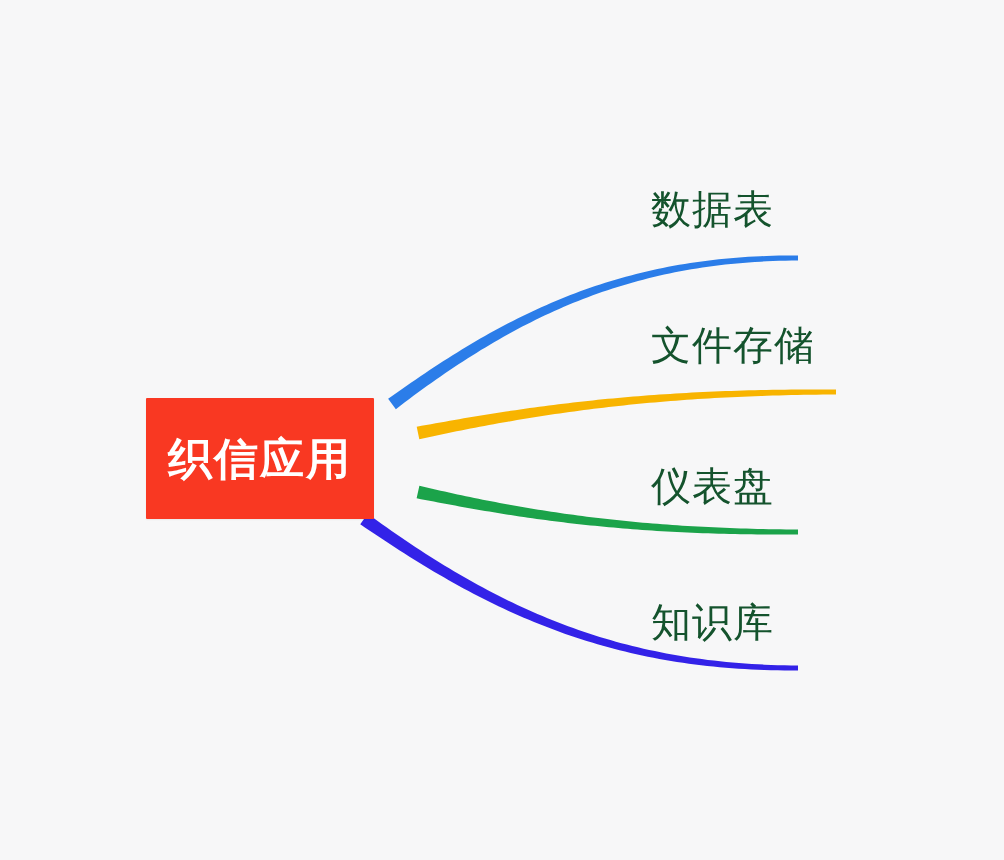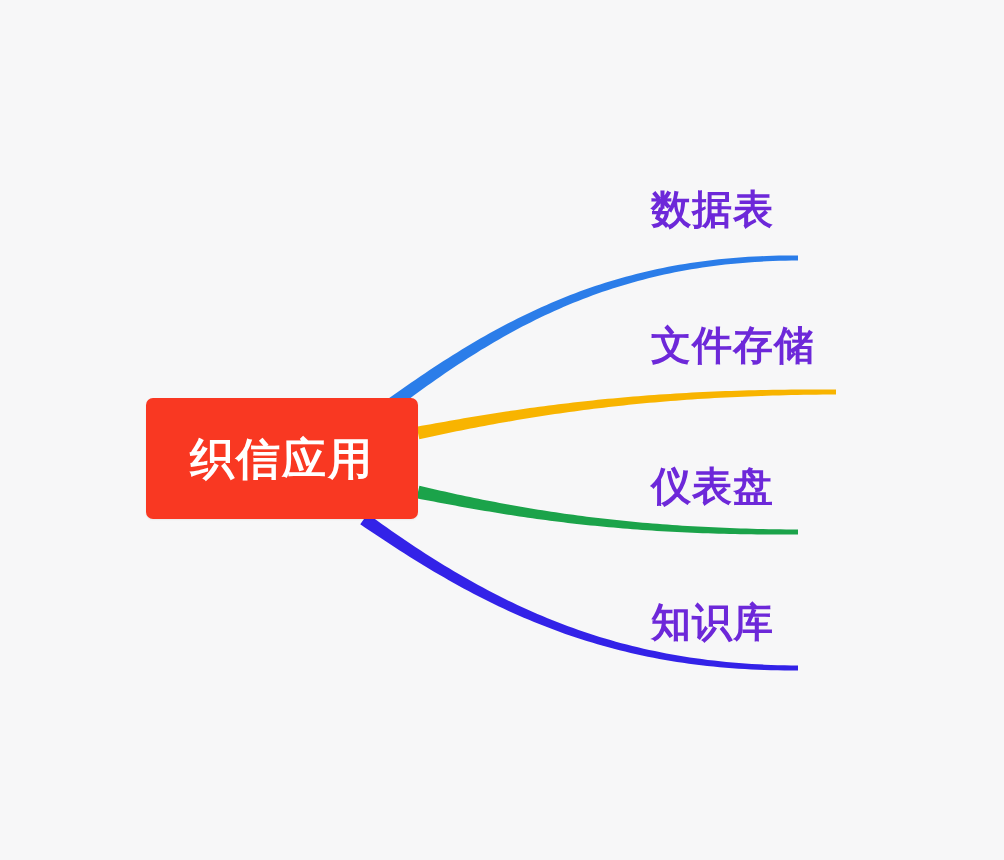--- a/index.html
+++ b/index.html
@@ -23,44 +23,44 @@
     position: absolute;
     left: 0;
     top: 0;
     width: 1004px;
     height: 860px;
   }
   .central-node {
     position: absolute;
     left: 146px;
     top: 398px;
-    width: 272px;
+    width: 228px;
     height: 121px;
     background: #f93822;
-    border-radius: 7px;
+    border-radius: 1px;
     display: flex;
     align-items: center;
     justify-content: center;
     z-index: 5;
     box-shadow: 0 1px 2px rgba(0,0,0,0.06);
   }
   .central-label {
     color: #ffffff;
     font-size: 44px;
     font-weight: 700;
     letter-spacing: 2px;
     line-height: 1;
     white-space: nowrap;
     font-family: "DejaVu Sans", "Liberation Sans", sans-serif;
   }
   .branch-label {
     position: absolute;
-    color: #6d28d9;
+    color: #14532d;
     font-size: 40px;
-    font-weight: 700;
+    font-weight: 400;
     letter-spacing: 1px;
     line-height: 1;
     white-space: nowrap;
     z-index: 4;
     font-family: "DejaVu Sans", "Liberation Sans", sans-serif;
   }
   #label-0 { left: 651px; top: 189px; }
   #label-1 { left: 651px; top: 325px; text-align: right; }
   #label-2 { left: 651px; top: 466px; }
   #label-3 { left: 651px; top: 602px; }

